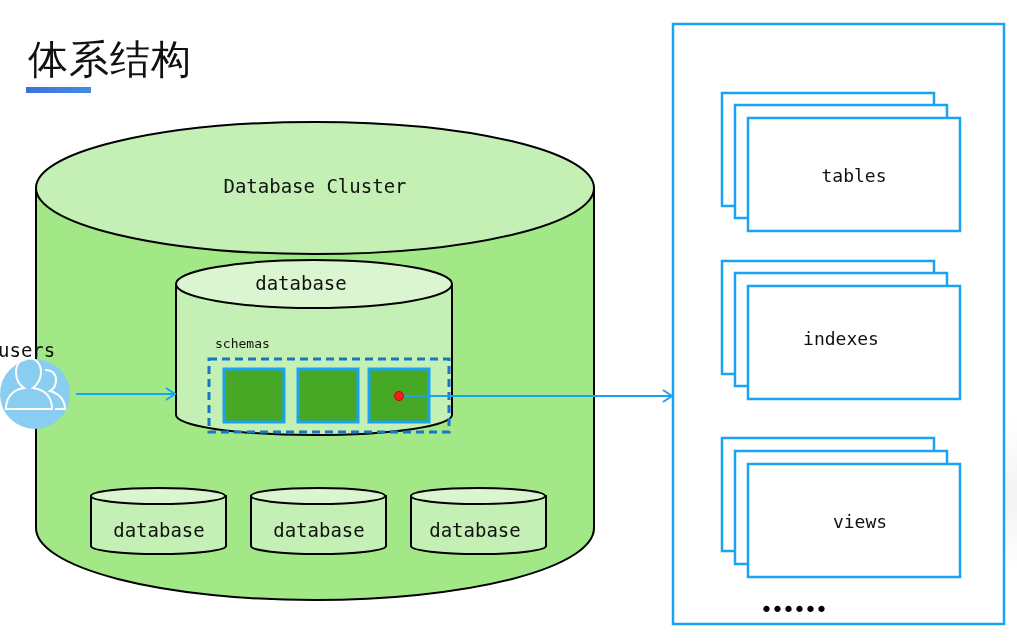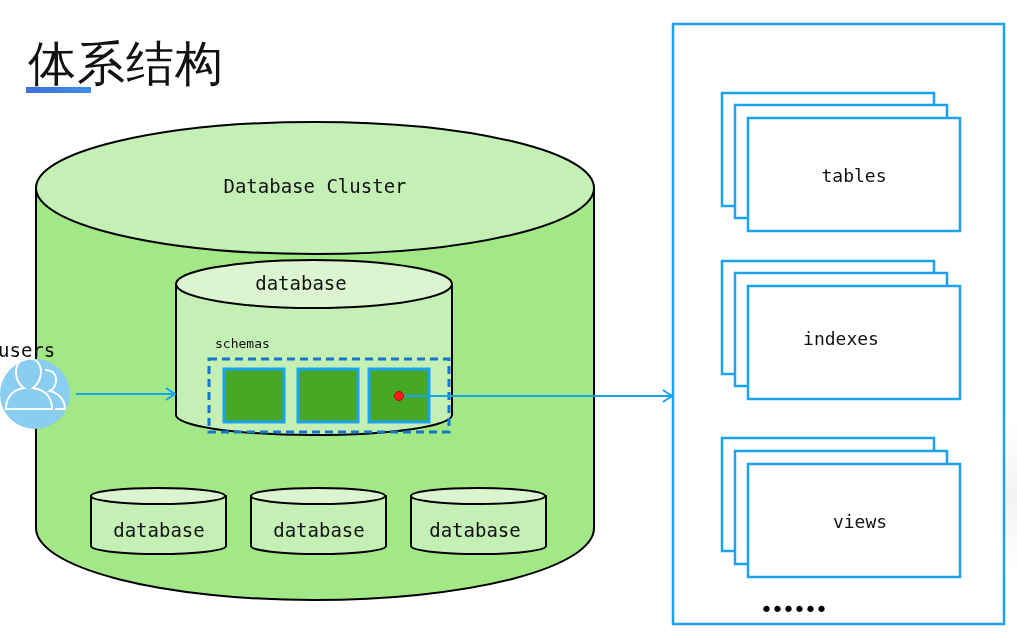--- a/index.html
+++ b/index.html
@@ -1,19 +1,19 @@
 <!DOCTYPE html>
 <html><head>
   <meta charset="utf-8">
   <style>
     html, body { margin: 0; padding: 0; background: #ffffff; }
     body { width: 1017px; height: 642px; position: relative; overflow: hidden; font-family: "DejaVu Sans Mono", monospace; }
     .title {
       position: absolute; left: 28px; top: 32px;
-      font-family: "DejaVu Sans", sans-serif; font-size: 48px; color: #111;
+      font-family: "DejaVu Sans", sans-serif; font-size: 40px; color: #111;
       letter-spacing: 1px;
     }
     .title-underline { position: absolute; left: 26px; top: 87px; width: 65px; height: 6px; background: linear-gradient(90deg,#3f6fdc,#3f8fe6); }
     svg { position: absolute; left: 0; top: 0; }
     .mono { font-family: "DejaVu Sans Mono", monospace; }
     .watermark { position: absolute; right: -40px; top: 300px; width: 120px; height: 400px; background: linear-gradient(160deg, rgba(240,240,240,0) 30%, rgba(235,235,235,0.6) 50%, rgba(240,240,240,0) 70%); transform: skewX(-20deg); }
   </style>
 </head>
 <body>
 

